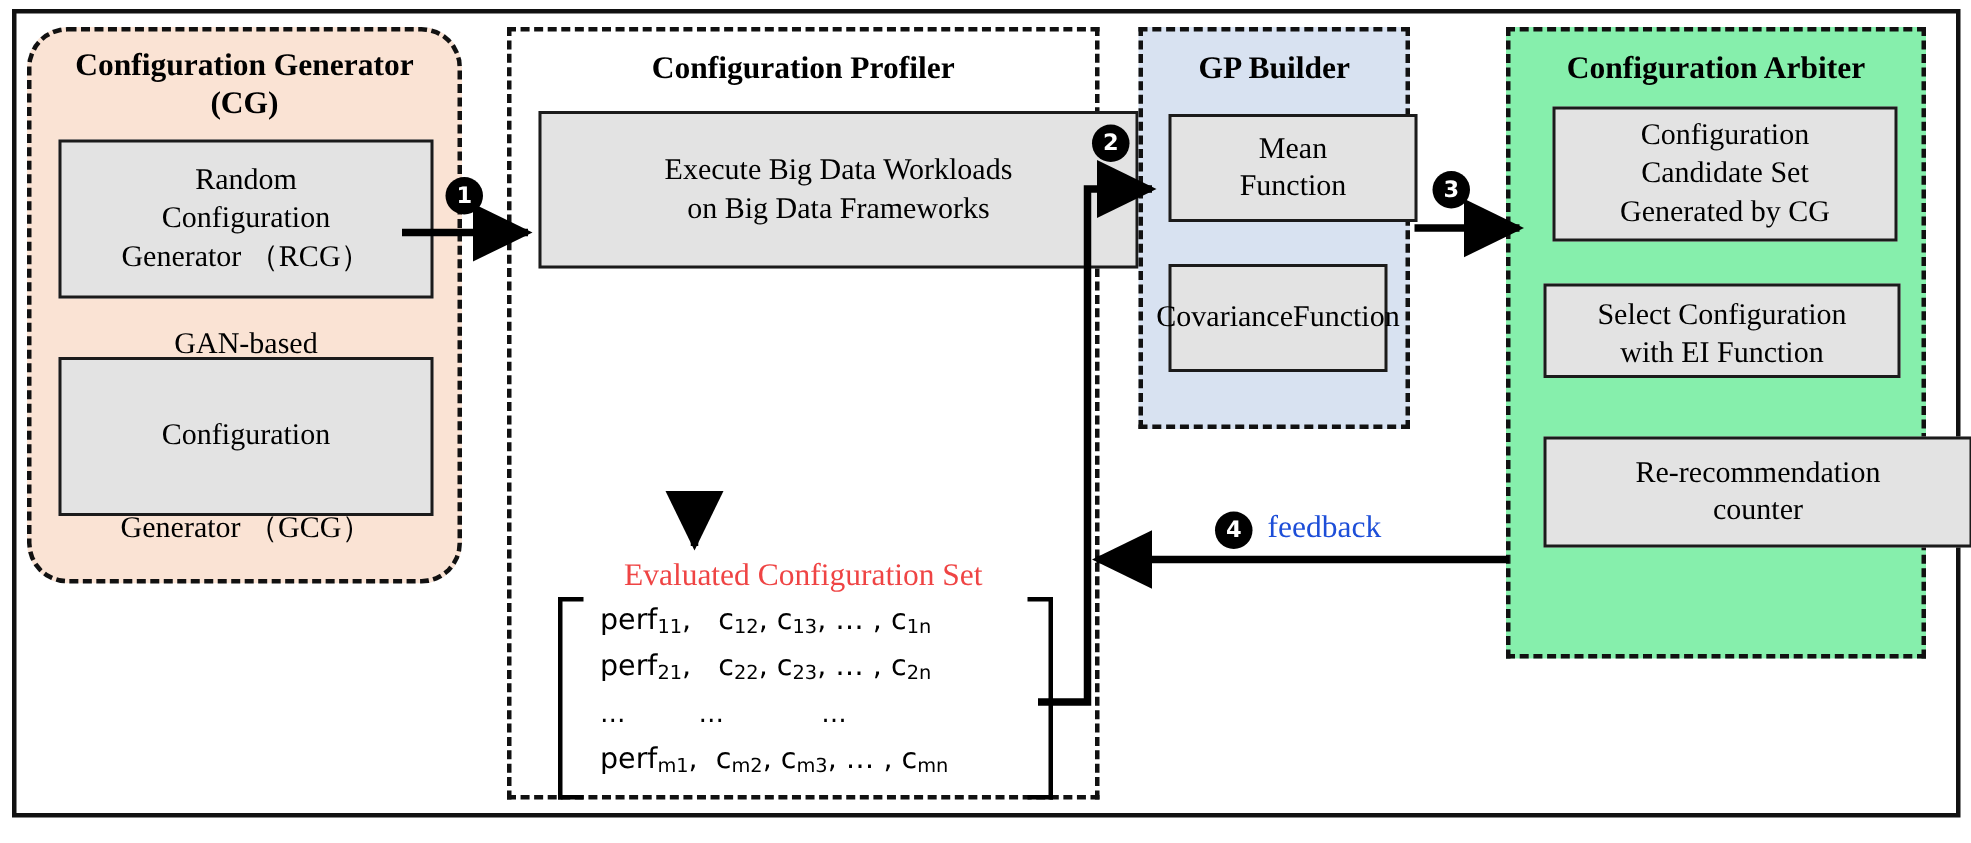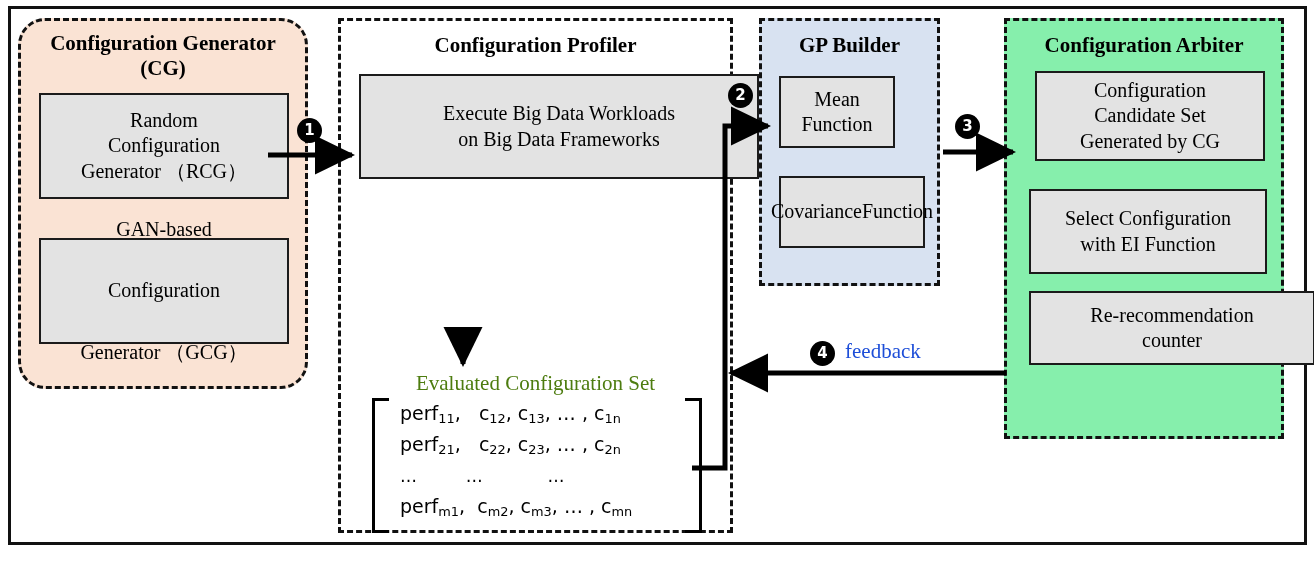--- a/index.html
+++ b/index.html
@@ -19,21 +19,21 @@
 
   .panel-title{position:absolute;left:0;width:100%;text-align:center;
                font-weight:bold;font-size:21px;color:#000;line-height:25px;}
 
   
   .box{position:absolute;background:#e3e3e3;border:2.5px solid #1b1b1b;
        box-sizing:border-box;display:flex;align-items:center;
        justify-content:center;text-align:center;font-size:20px;
        color:#000;line-height:1.26;padding:2px 4px;}
 
-  .plain-label{position:absolute;font-size:21px;color:#4d7c0f;text-align:center;}
+  .plain-label{position:absolute;font-size:21px;color:#ef4444;text-align:center;}
 
   
   #matrix{position:absolute;left:372px;top:398px;width:330px;height:135px;
           font-family:"DejaVu Sans",sans-serif;font-size:19px;color:#000;}
   #matrix .mrow{position:absolute;left:28px;white-space:nowrap;}
   #matrix .mrow .cell{display:inline-block;}
   sub{font-size:0.68em;vertical-align:-0.22em;}
   .brk{position:absolute;top:0;width:17px;height:100%;
        border-top:3px solid #000;border-bottom:3px solid #000;box-sizing:border-box;}
   .brk.l{left:0;border-left:3px solid #000;}
@@ -113,41 +113,41 @@
       <span class="cell">c<sub>m2</sub>,</span>
       <span class="cell">c<sub>m3</sub>,</span>
       <span class="cell">… ,</span>
       <span class="cell">c<sub>mn</sub></span>
     </div>
   </div>
 
   <div class="panel" id="panel-gp">
     <div class="panel-title" style="top:12px;">GP Builder</div>
 
-    <div class="box" style="left:17px;top:55px;width:116px;height:72px;flex-direction:column;">
+    <div class="box" style="left:17px;top:55px;width:166px;height:72px;flex-direction:column;">
       <span>Mean</span>
       <span>Function</span>
     </div>
 
     <div class="box" style="left:17px;top:155px;width:146px;height:72px;flex-direction:row;">
       <span>Covariance</span>
       <span>Function</span>
     </div>
   </div>
 
   <div class="panel" id="panel-arbiter">
     <div class="panel-title" style="top:12px;">Configuration Arbiter</div>
 
     <div class="box" style="left:28px;top:50px;width:230px;height:90px;flex-direction:column;">
       <span>Configuration</span>
       <span>Candidate Set</span>
       <span>Generated by CG</span>
     </div>
 
-    <div class="box" style="left:22px;top:168px;width:238px;height:85px;flex-direction:column;">
+    <div class="box" style="left:22px;top:168px;width:238px;height:63px;flex-direction:column;justify-content:flex-end;">
       <span>Select Configuration</span>
       <span>with EI Function</span>
     </div>
 
     <div class="box" style="left:22px;top:270px;width:286px;height:74px;flex-direction:column;">
       <span>Re-recommendation</span>
       <span>counter</span>
     </div>
   </div>
 

